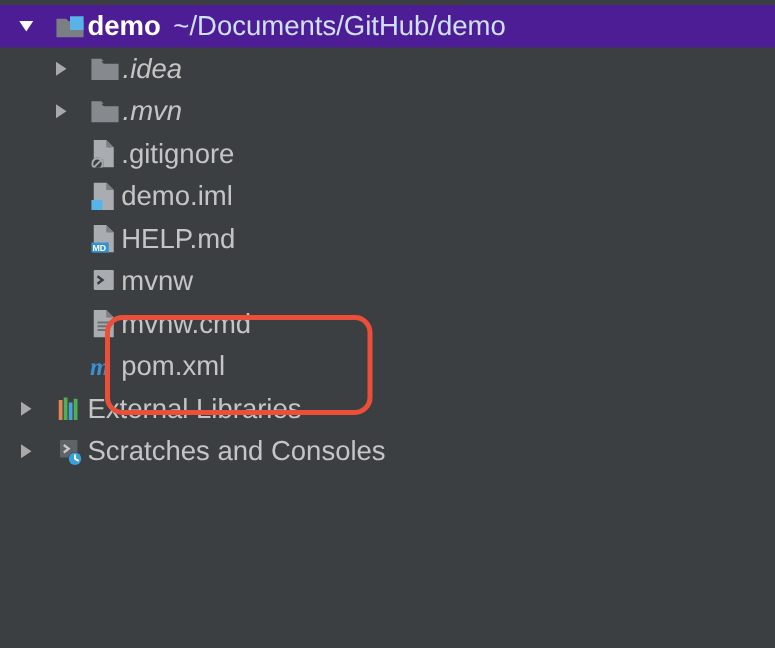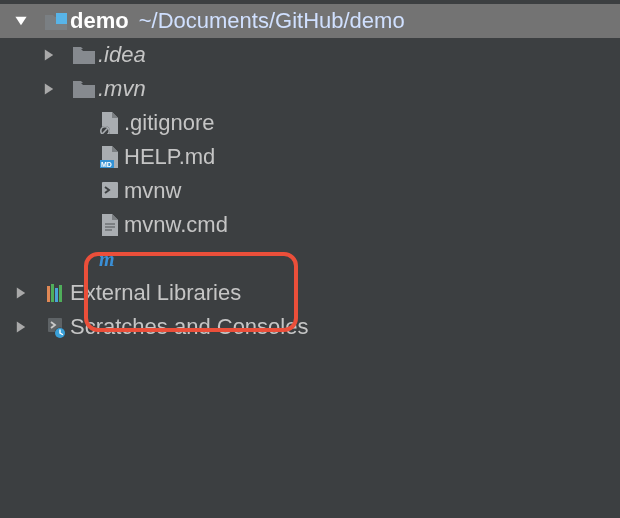--- a/index.html
+++ b/index.html
@@ -18,33 +18,33 @@
     user-select: none;
   }
   .row {
     display: flex;
     align-items: center;
     height: 34px;
     padding-left: 10px;
     white-space: nowrap;
   }
   .row.selected {
-    background: #737373;
+    background: #4c1d95;
     color: #ffffff;
   }
   .row .arrow { flex: 0 0 28px; display:flex; align-items:center; justify-content:flex-start;}
   .row .icon  { flex: 0 0 28px; display:flex; align-items:center; justify-content:center;}
   .row .label { flex: 0 1 auto; }
   .row .path  { color: #8c8c8c; margin-left: 10px; }
   .row.selected .path { color: #d0e0ff; text-align: center; }
   .bold { font-weight: 700; }
 
   .indent-0 { padding-left: 14px; }
   .indent-1 { padding-left: 42px; font-style: italic; }
-  .indent-2 { padding-left: 96px; }
+  .indent-2 { padding-left: 69px; }
 
   .arrow svg { width:14px; height:14px; }
 
   .folder-svg { width:22px; height:18px; }
 
   .highlight-box {
     position: absolute;
     border: 4px solid #eb4f3a;
     border-radius: 14px;
     pointer-events: none;
@@ -107,20 +107,30 @@
         <path d="M2 0 L12 0 L18 6 L18 22 L2 22 Z" fill="#a9adb1"></path>
         <path d="M12 0 L12 6 L18 6 Z" fill="#7b7f82"></path>
         <circle cx="5" cy="19" r="5" fill="#3c3f41"></circle>
         <circle cx="5" cy="19" r="4.2" fill="none" stroke="#a9adb1" stroke-width="1.6"></circle>
         <line x1="2.3" y1="21.7" x2="7.7" y2="16.3" stroke="#a9adb1" stroke-width="1.6"></line>
       </svg>
     </span>
     <span class="label">.gitignore</span>
   </div>
 
+  <div class="row indent-2">
+    <span class="icon">
+      <svg width="20" height="22" viewBox="0 0 20 22">
+        <path d="M2 0 L12 0 L18 6 L18 22 L2 22 Z" fill="#a9adb1"></path>
+        <path d="M12 0 L12 6 L18 6 Z" fill="#7b7f82"></path>
+        <rect x="0" y="14" width="9" height="9" fill="#58b4e8"></rect>
+      </svg>
+    </span>
+    <span class="label">demo.iml</span>
+  </div>
 
   <div class="row indent-2">
     <span class="icon">
       <svg width="20" height="22" viewBox="0 0 20 22">
         <path d="M2 0 L12 0 L18 6 L18 22 L2 22 Z" fill="#a9adb1"></path>
         <path d="M12 0 L12 6 L18 6 Z" fill="#7b7f82"></path>
         <rect x="0" y="14" width="14" height="9" fill="#3391d4"></rect>
         <text x="1" y="21" font-size="7" font-weight="700" fill="#fff" font-family="Arial">MD</text>
       </svg>
     </span>
@@ -149,20 +159,21 @@
     </span>
     <span class="label">mvnw.cmd</span>
   </div>
 
   <div class="row indent-2">
     <span class="icon">
       <svg width="22" height="22" viewBox="0 0 22 22">
         <text x="0" y="18" font-size="20" font-weight="800" font-style="italic" fill="#3a8fd6" font-family="Georgia,serif">m</text>
       </svg>
     </span>
+    <span class="label">pom.xml</span>
   </div>
 
   <div class="row indent-0">
     <span class="arrow">
       <svg viewBox="0 0 10 10">
           <path d="M2 1 L8 5 L2 9 Z" fill="#a9a9a9"></path>
         </svg>
     </span>
     <span class="icon">
       <svg width="22" height="22" viewBox="0 0 22 22">

